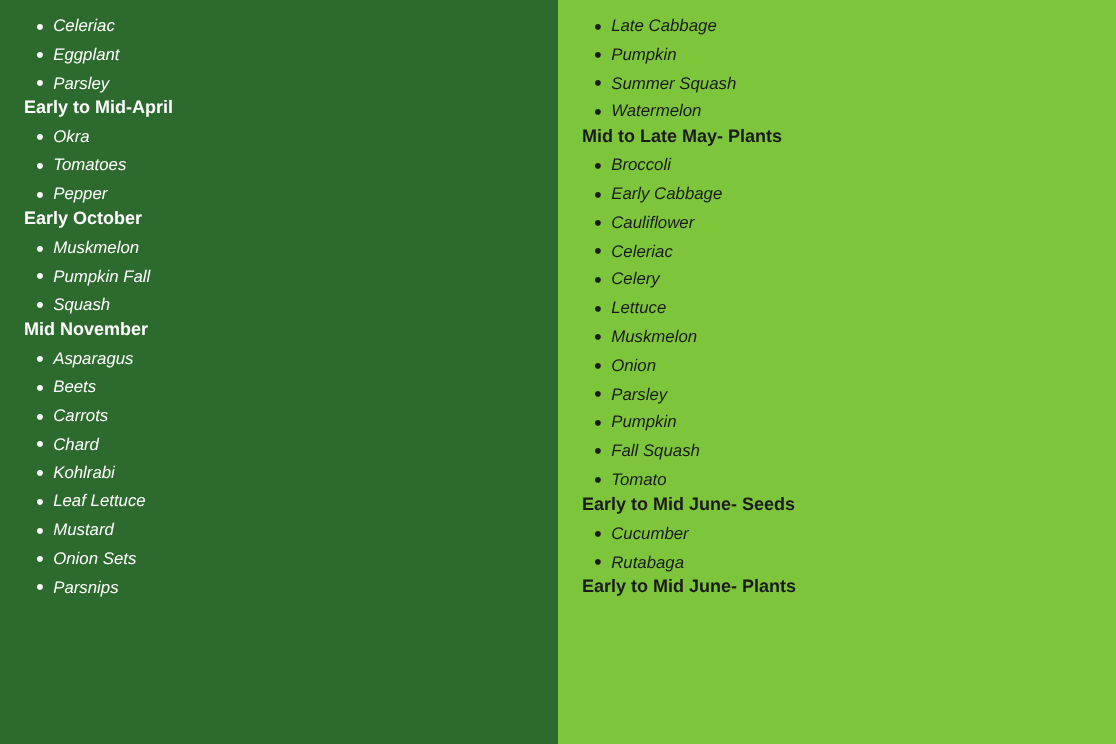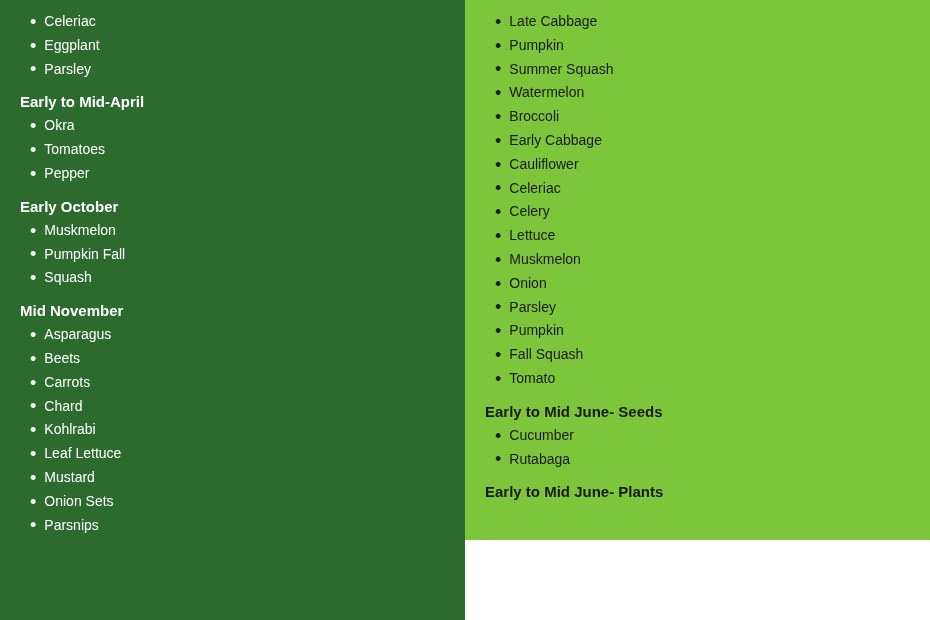--- a/index.html
+++ b/index.html
@@ -13,39 +13,39 @@
     .left-panel {
       width: 465px;
       height: 620px;
       background-color: #2d6a2d;
       color: white;
       padding: 10px 20px;
       overflow: hidden;
     }
     .right-panel {
       width: 465px;
-      height: 540px;
+      height: 620px;
       background-color: #7dc63c;
       color: #1a1a1a;
       padding: 10px 20px;
       overflow: hidden;
     }
     .section-heading {
       font-weight: bold;
       font-size: 15px;
-      margin-top: 12px;
       margin-bottom: 4px;
       color: white;
     }
     .right-panel .section-heading {
       color: #1a1a1a;
     }
     ul {
       list-style: none;
       margin-left: 10px;
+      font-style: italic;
     }
     ul li {
       font-size: 14px;
       line-height: 1.7;
       display: flex;
       align-items: center;
     }
     ul li::before {
       content: '•';
       font-size: 18px;
@@ -96,20 +96,21 @@
   </div>
 
 <div class="right-panel">
 
 <ul>
       <li>Late Cabbage</li>
       <li>Pumpkin</li>
       <li>Summer Squash</li>
       <li>Watermelon</li>
     </ul>
+    <div class="section-heading">Mid to Late May- Plants</div>
     <ul>
       <li>Broccoli</li>
       <li>Early Cabbage</li>
       <li>Cauliflower</li>
       <li>Celeriac</li>
       <li>Celery</li>
       <li>Lettuce</li>
       <li>Muskmelon</li>
       <li>Onion</li>
       <li>Parsley</li>

